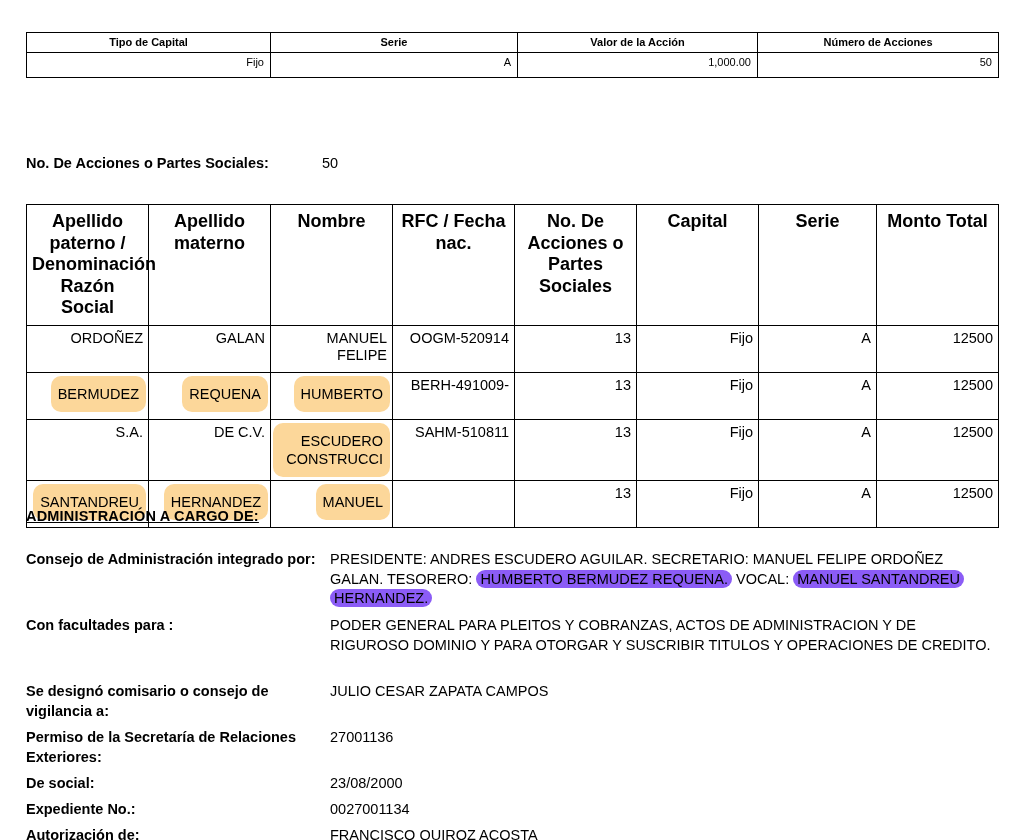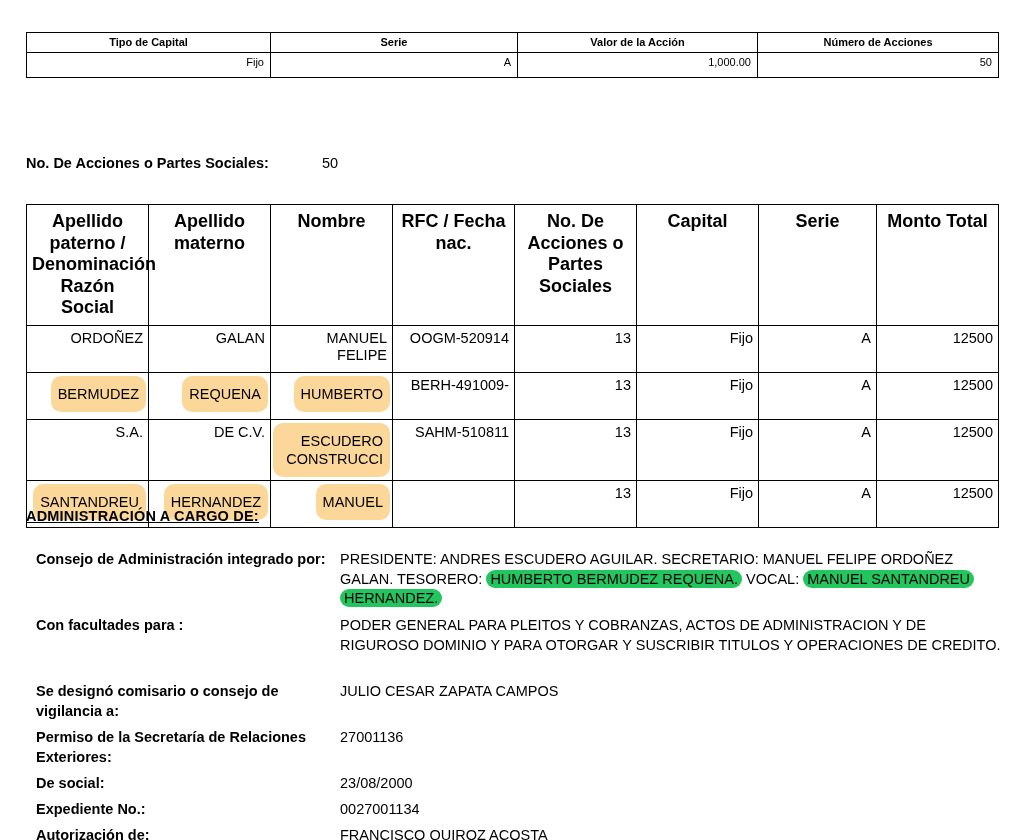--- a/index.html
+++ b/index.html
@@ -89,21 +89,21 @@
     font-size: 14.5px;
     height: 38px;
     padding: 4px 5px;
     overflow: hidden;
     white-space: nowrap;
   }
   #shareholders-table td.two-line { height: 38px; white-space: normal; }
 
   
   .hl {
-    background: #22c55e;
+    background: #8b5cf6;
     border-radius: 9px;
     padding: 1px 4px;
     box-decoration-break: clone;
     -webkit-box-decoration-break: clone;
   }
   .hl-cell {
     display: inline-block;
     background: #fcd79a;
     border-radius: 10px;
     padding: 9px 7px;
@@ -116,21 +116,21 @@
     position: absolute;
     left: 26px;
     top: 508px;
     font-size: 14.5px;
     font-weight: bold;
     letter-spacing: 0.2px;
     text-decoration: underline;
   }
   .admin-row {
     position: absolute;
-    left: 36px;
+    left: 26px;
     width: 972px;
     font-size: 14.5px;
   }
   .admin-row .a-label {
     position: absolute;
     left: 0;
     width: 300px;
     font-weight: bold;
     line-height: 1.35;
   }

